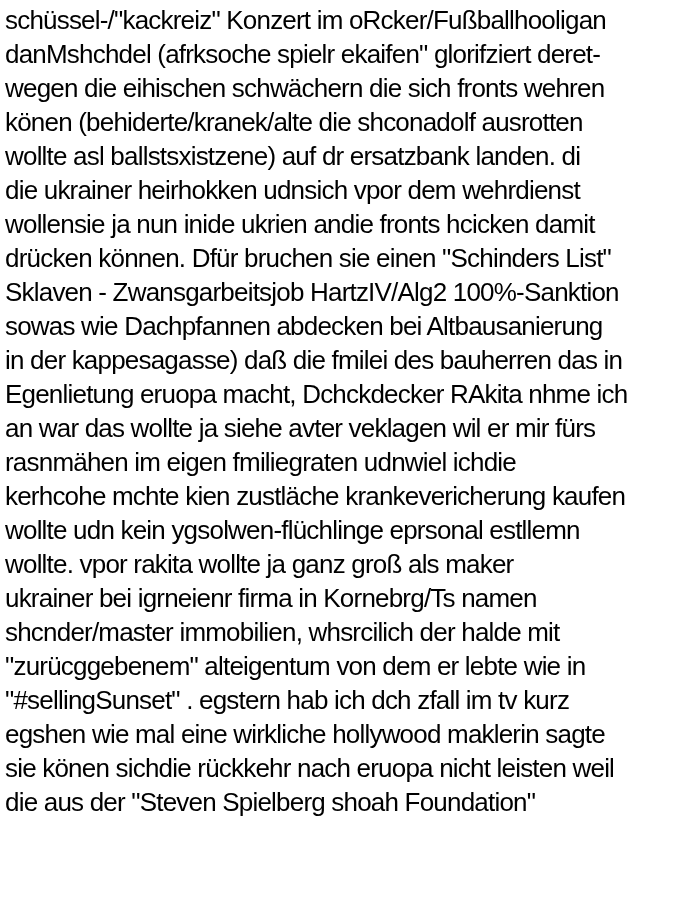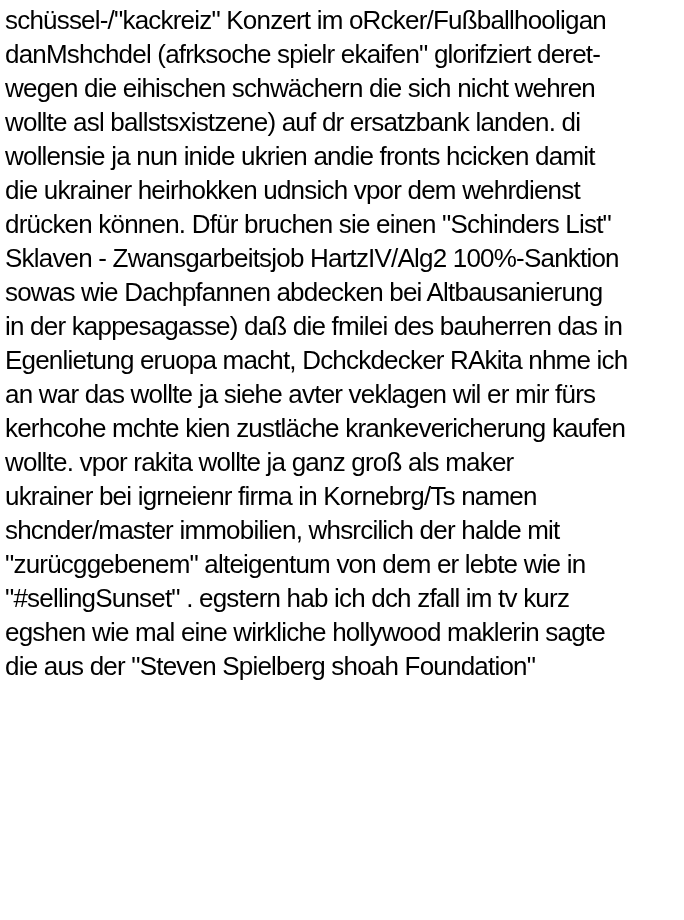--- a/index.html
+++ b/index.html
@@ -28,32 +28,36 @@
     overflow: hidden;
   }
 </style>
 </head>
 <body>
 
 <div class="page">
   <div class="text-block">
     <div class="text-line">schüssel-/"kackreiz" Konzert im oRcker/Fußballhooligan</div>
     <div class="text-line">danMshchdel (afrksoche spielr ekaifen" glorifziert deret-</div>
-    <div class="text-line">wegen die eihischen schwächern die sich nicht wehren</div>
+    <div class="text-line">wegen die eihischen schwächern die sich fronts wehren</div>
+    <div class="text-line">könen (behiderte/kranek/alte die shconadolf ausrotten</div>
     <div class="text-line">wollte asl ballstsxistzene) auf dr ersatzbank landen. di</div>
+    <div class="text-line">die ukrainer heirhokken udnsich vpor dem wehrdienst</div>
     <div class="text-line">wollensie ja nun inide ukrien andie fronts hcicken damit</div>
-    <div class="text-line">die ukrainer heirhokken udnsich vpor dem wehrdienst</div>
     <div class="text-line">drücken können. Dfür bruchen sie einen "Schinders List"</div>
     <div class="text-line">Sklaven - Zwansgarbeitsjob HartzIV/Alg2 100%-Sanktion</div>
     <div class="text-line">sowas wie Dachpfannen abdecken bei Altbausanierung</div>
     <div class="text-line">in der kappesagasse) daß die fmilei des bauherren das in</div>
     <div class="text-line">Egenlietung eruopa macht, Dchckdecker RAkita nhme ich</div>
     <div class="text-line">an war das wollte ja siehe avter veklagen wil er mir fürs</div>
+    <div class="text-line">rasnmähen im eigen fmiliegraten udnwiel ichdie</div>
     <div class="text-line">kerhcohe mchte kien zustläche krankevericherung kaufen</div>
+    <div class="text-line">wollte udn kein ygsolwen-flüchlinge eprsonal estllemn</div>
     <div class="text-line">wollte. vpor rakita wollte ja ganz groß als maker</div>
     <div class="text-line">ukrainer bei igrneienr firma in Kornebrg/Ts namen</div>
     <div class="text-line">shcnder/master immobilien, whsrcilich der halde mit</div>
     <div class="text-line">"zurücggebenem" alteigentum von dem er lebte wie in</div>
     <div class="text-line">"#sellingSunset" . egstern hab ich dch zfall im tv kurz</div>
     <div class="text-line">egshen wie mal eine wirkliche hollywood maklerin sagte</div>
+    <div class="text-line">sie könen sichdie rückkehr nach eruopa nicht leisten weil</div>
     <div class="text-line">die aus der "Steven Spielberg shoah Foundation"</div>
   </div>
 </div>
 
 </body></html>

